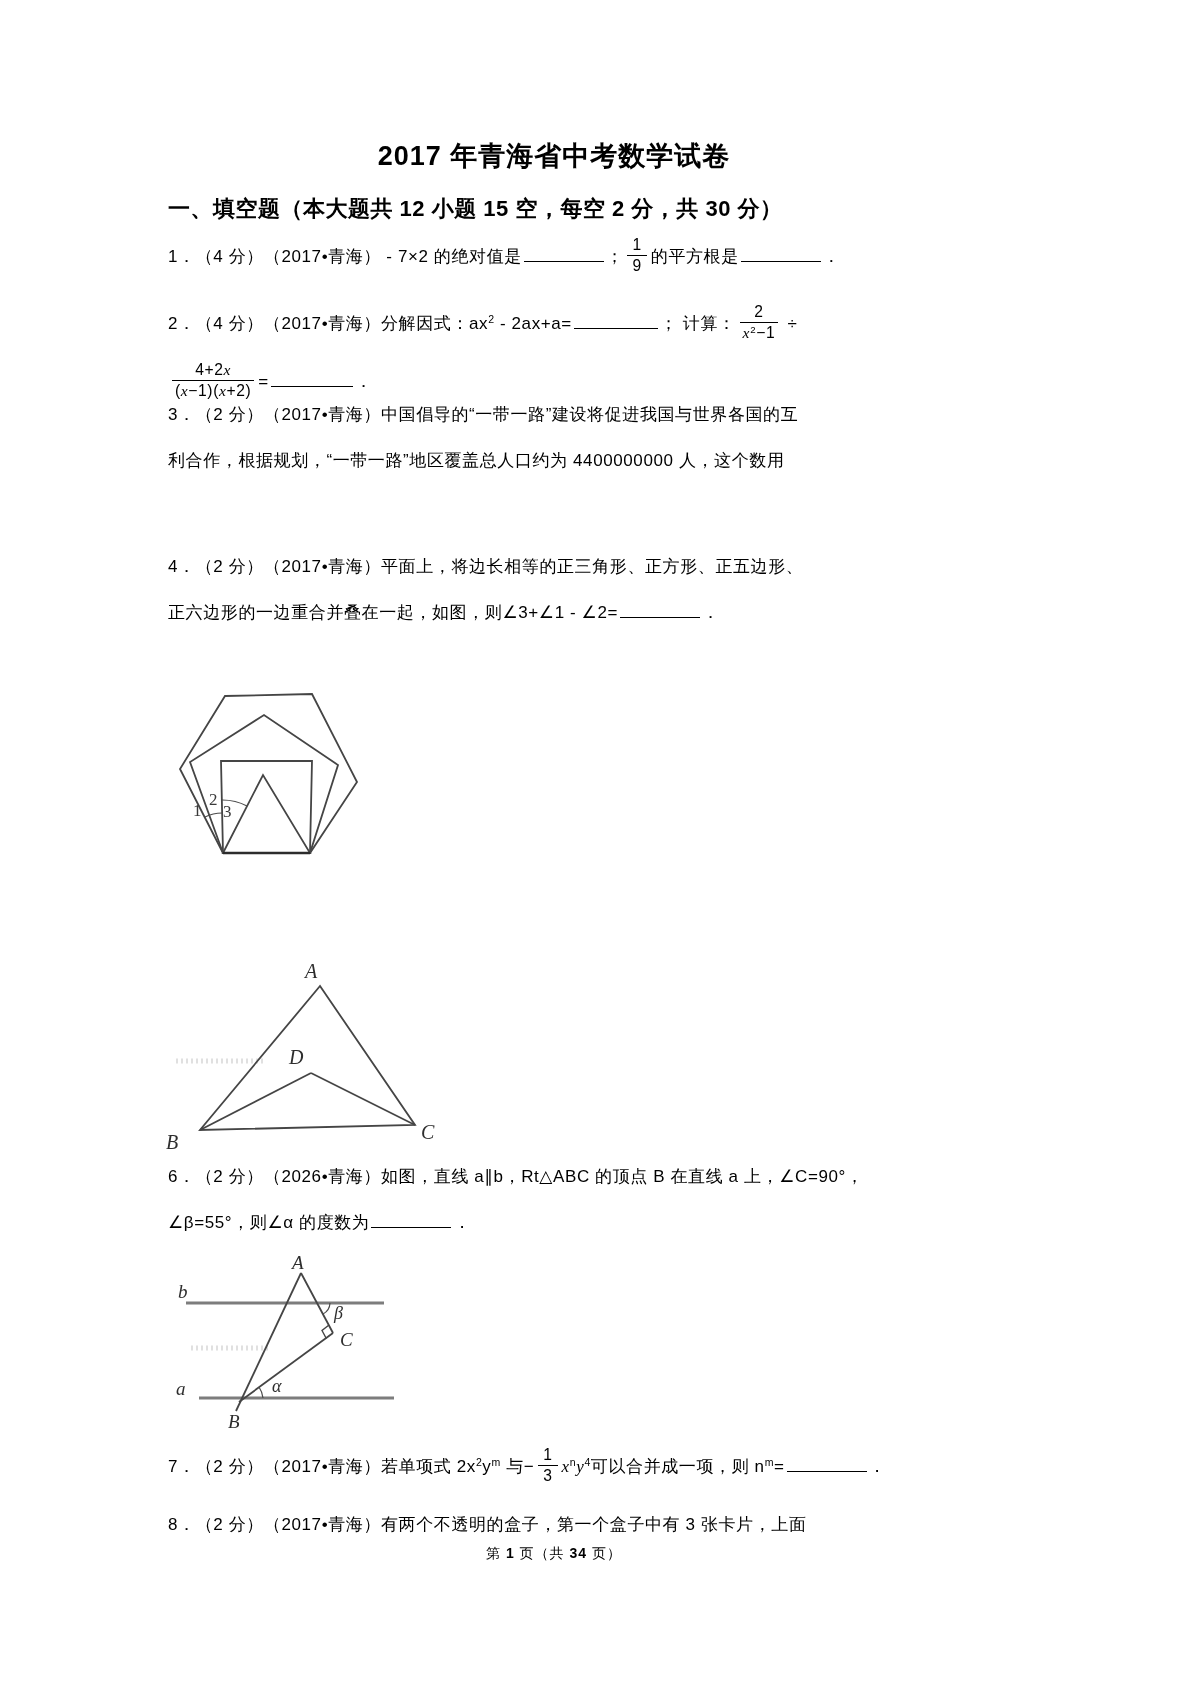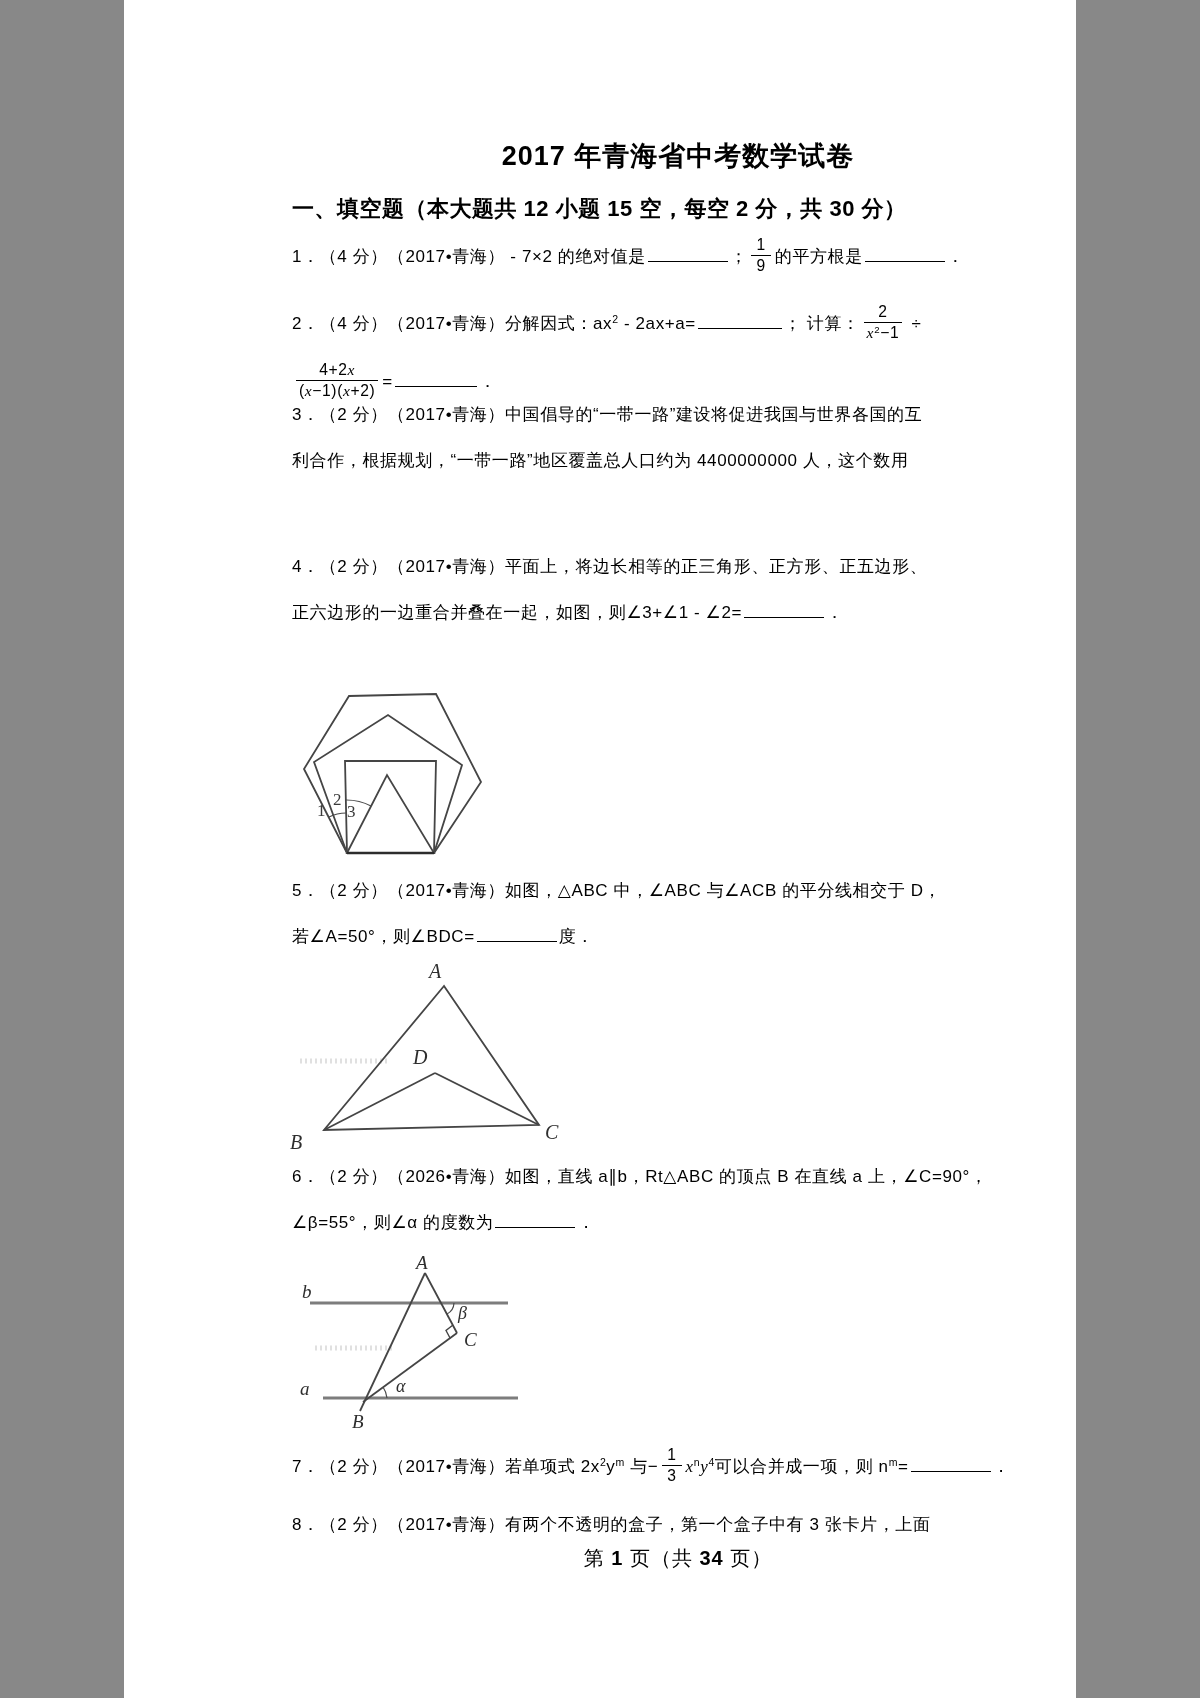--- a/index.html
+++ b/index.html
@@ -1,17 +1,17 @@
 <!DOCTYPE html>
 <html><head>
 <meta charset="utf-8">
 <style>
   html,body{margin:0;padding:0;background:#888;}
   .page{
-    position:relative;width:952px;height:1698px;background:#ffffff;
+    position:relative;width:1200px;height:1698px;background:#ffffff;
     margin:0 auto;overflow:hidden;color:#000;
     font-family:"Liberation Sans","DejaVu Sans",sans-serif;
     text-decoration:underline;
   }
   .abs{position:absolute;}
   .doc-title{
     left:168px;top:138px;width:772px;text-align:center;
     font-size:27px;font-weight:bold;letter-spacing:1px;
   }
   .section-header{
@@ -31,21 +31,21 @@
   .frac{
     display:inline-block;vertical-align:middle;text-align:center;
     line-height:1.15;font-size:0.92em;margin:0 4px;transform:translateY(-2px);
   }
   .frac .num{display:block;border-bottom:1.7px solid #000;padding:0 5px 1px;}
   .frac .den{display:block;padding:1px 3px 0;}
   .figure svg{display:block;}
   .fig-label{font-family:"Liberation Serif","DejaVu Serif",serif;font-style:italic;fill:#2e2e2e;}
   .fig-num{font-family:"Liberation Serif","DejaVu Serif",serif;fill:#3a3a3a;}
   .footer{
-    left:168px;top:1545px;width:772px;text-align:center;font-size:20px;letter-spacing:1px;
+    left:168px;top:1545px;width:772px;text-align:center;font-size:14px;letter-spacing:1px;
   }
 </style>
 </head>
 <body>
 
 <div class="page">
 
   <div class="abs doc-title">2017 年青海省中考数学试卷</div>
 
   <div class="abs section-header">一、填空题（本大题共 12 小题 15 空，每空 2 分，共 30 分）</div>
@@ -77,24 +77,20 @@
       <polygon points="51,167 91,89 138,167" fill="none" stroke="#454545" stroke-width="1.8"></polygon>
       <line x1="51" y1="167" x2="138" y2="167" stroke="#2c2c2c" stroke-width="2.6"></line>
       <path d="M33 131 A40 40 0 0 1 50 127" fill="none" stroke="#4a4a4a" stroke-width="1.2"></path>
       <path d="M50 114 A53 53 0 0 1 75 120" fill="none" stroke="#4a4a4a" stroke-width="1.2"></path>
       <text class="fig-num" x="21" y="130" font-size="17">1</text>
       <text class="fig-num" x="37" y="119" font-size="17">2</text>
       <text class="fig-num" x="51" y="131" font-size="17">3</text>
     </svg>
   </div>
 
-  <div class="abs problem" style="top:868px;">
-    <div class="line"><span>5．（2 分）（2017•青海）如图，△ABC 中，∠ABC 与∠ACB 的平分线相交于 D，</span></div>
-    <div class="line"><span>若∠A=50°，则∠BDC=</span><span class="blank" style="width: 80px;"></span><span>度．</span></div>
-  </div>
 
   <div class="abs figure" style="top:956px;left:158px;">
     <svg width="300" height="200" viewBox="0 0 300 200">
       <line x1="18" y1="105" x2="105" y2="105" stroke="#e0e0e0" stroke-width="5" stroke-dasharray="2 3"></line>
       <polygon points="162,30 42,174 257,169" fill="none" stroke="#454545" stroke-width="1.8"></polygon>
       <line x1="42" y1="174" x2="153" y2="117" stroke="#454545" stroke-width="1.8"></line>
       <line x1="153" y1="117" x2="257" y2="169" stroke="#454545" stroke-width="1.8"></line>
       <text class="fig-label" x="147" y="22" font-size="20">A</text>
       <text class="fig-label" x="8" y="193" font-size="20">B</text>
       <text class="fig-label" x="263" y="183" font-size="20">C</text>

